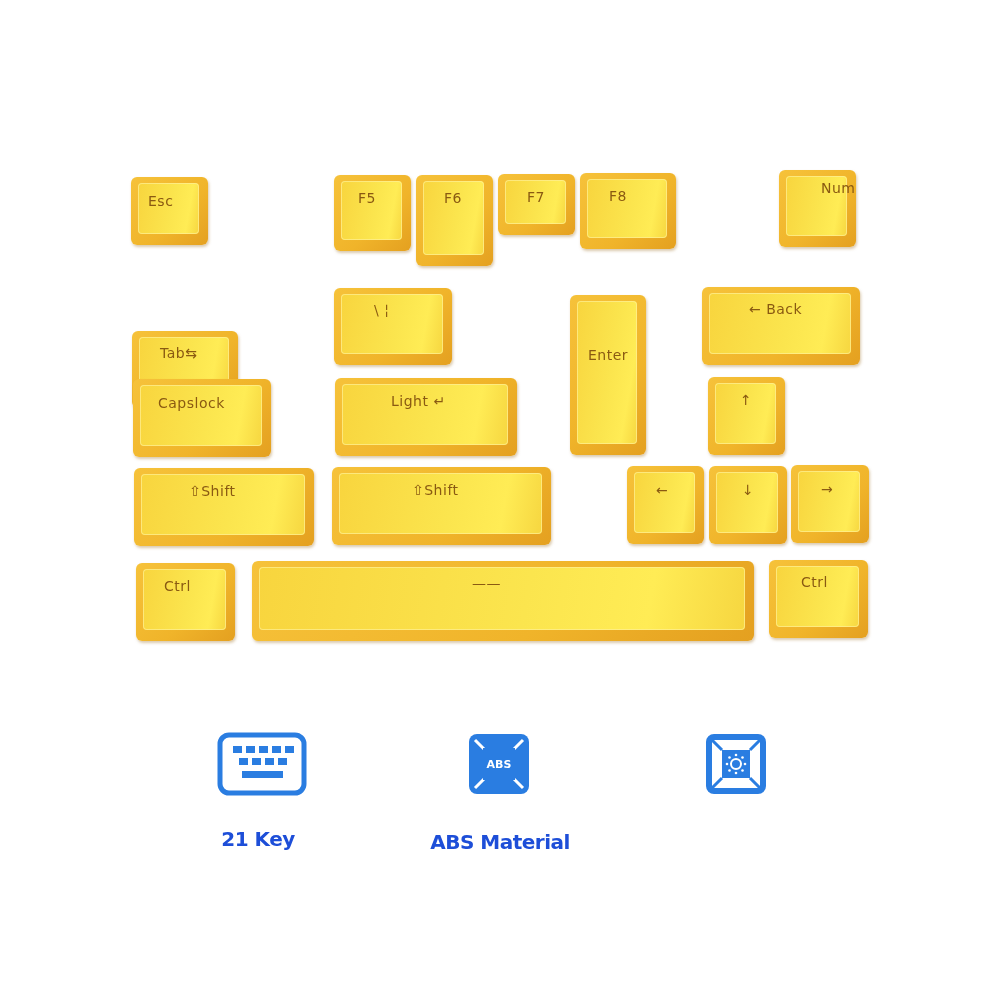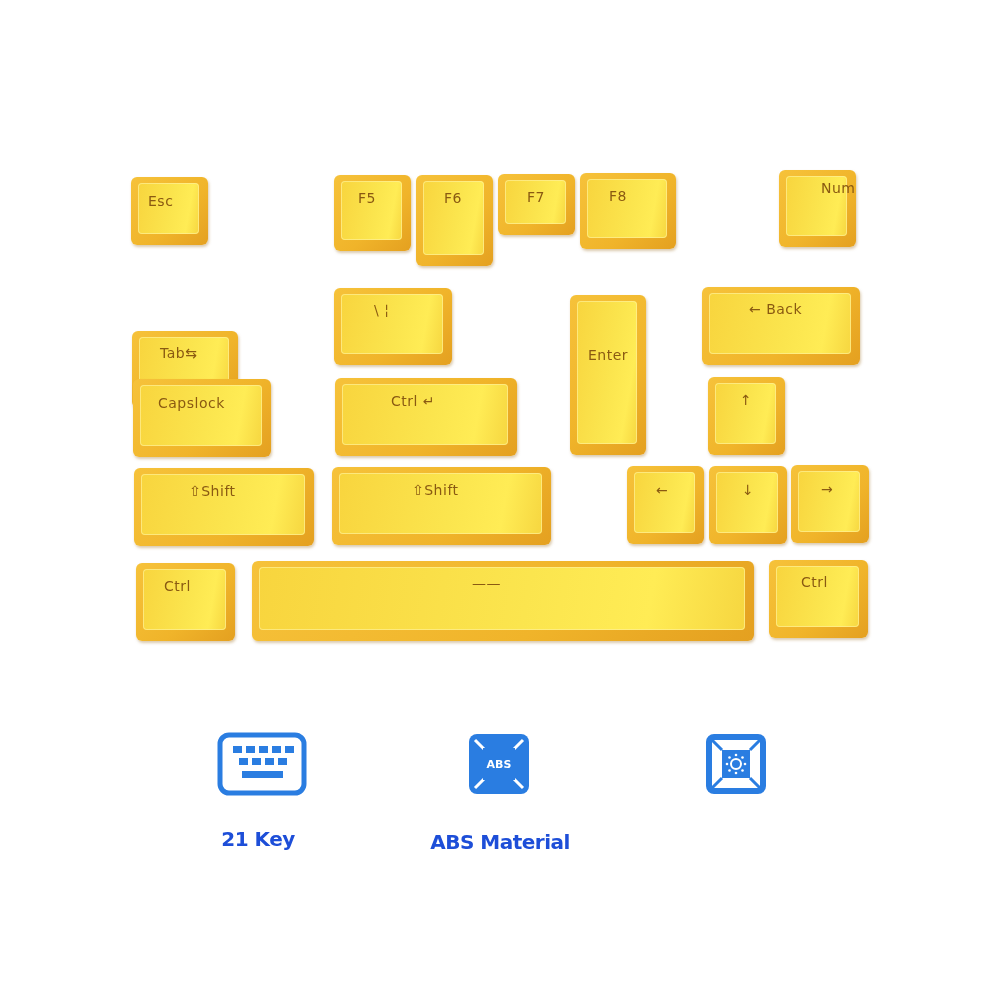--- a/index.html
+++ b/index.html
@@ -70,21 +70,21 @@
     <div class="top"></div>
       <span class="lbl" style="left:47px;top:14px;">← Back</span>
   </div>
 
   <div class="key" style="left:133px;top:379px;width:138px;height:78px;">
     <div class="top"></div>
       <span class="lbl" style="left:25px;top:16px;">Capslock</span>
   </div>
   <div class="key" style="left:335px;top:378px;width:182px;height:78px;">
     <div class="top"></div>
-      <span class="lbl" style="left:56px;top:15px;">Ctrl ↵</span>
+      <span class="lbl" style="left:56px;top:15px;">Light ↵</span>
   </div>
   <div class="key" style="left:708px;top:377px;width:77px;height:78px;">
     <div class="top"></div>
       <span class="lbl" style="left:32px;top:15px;">↑</span>
   </div>
 
   <div class="key" style="left:134px;top:468px;width:180px;height:78px;">
     <div class="top"></div>
       <span class="lbl" style="left:55px;top:15px;">⇧Shift</span>
   </div>

